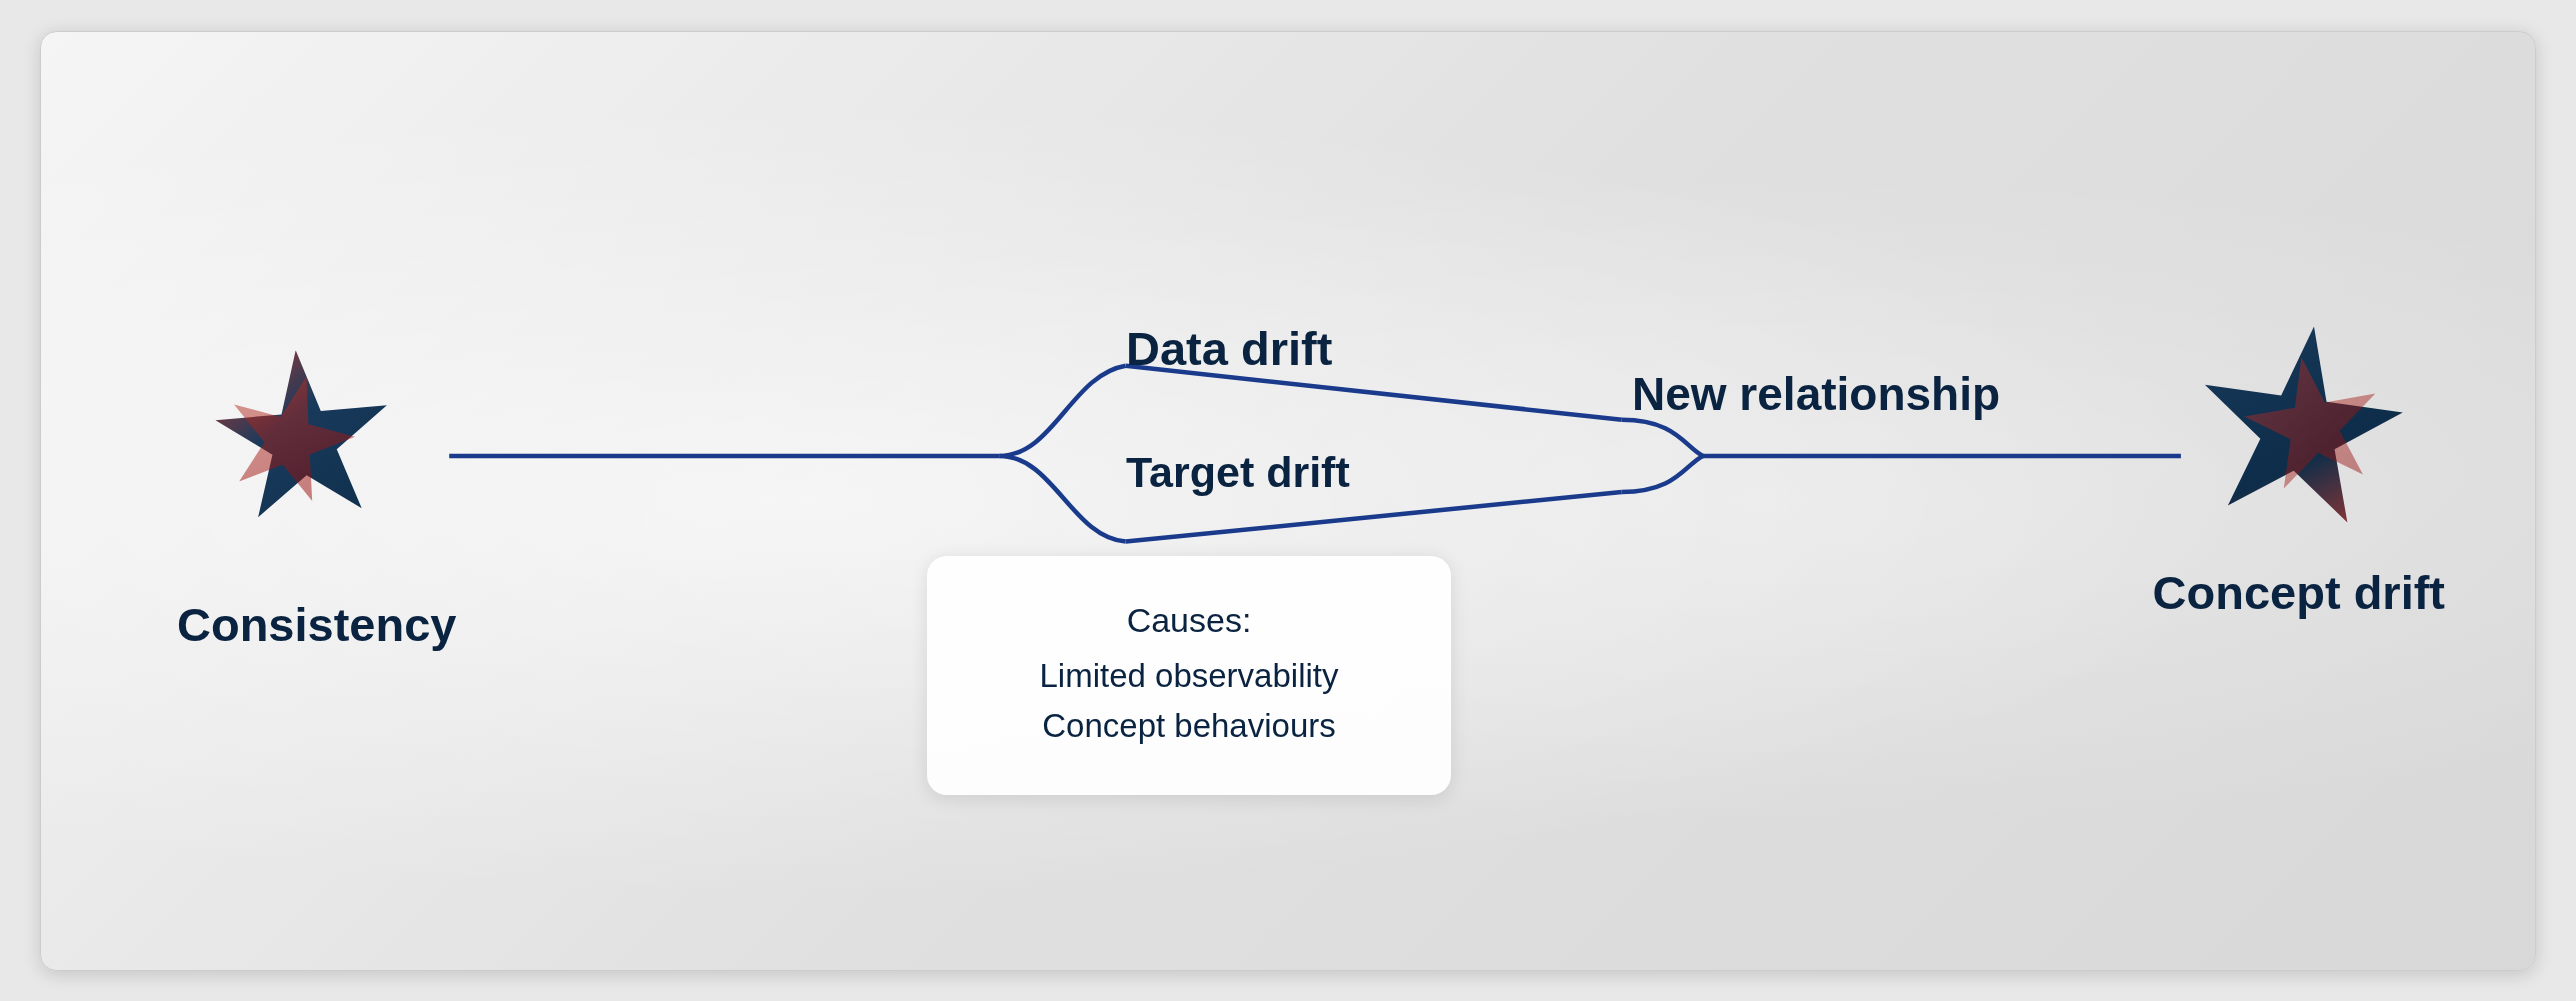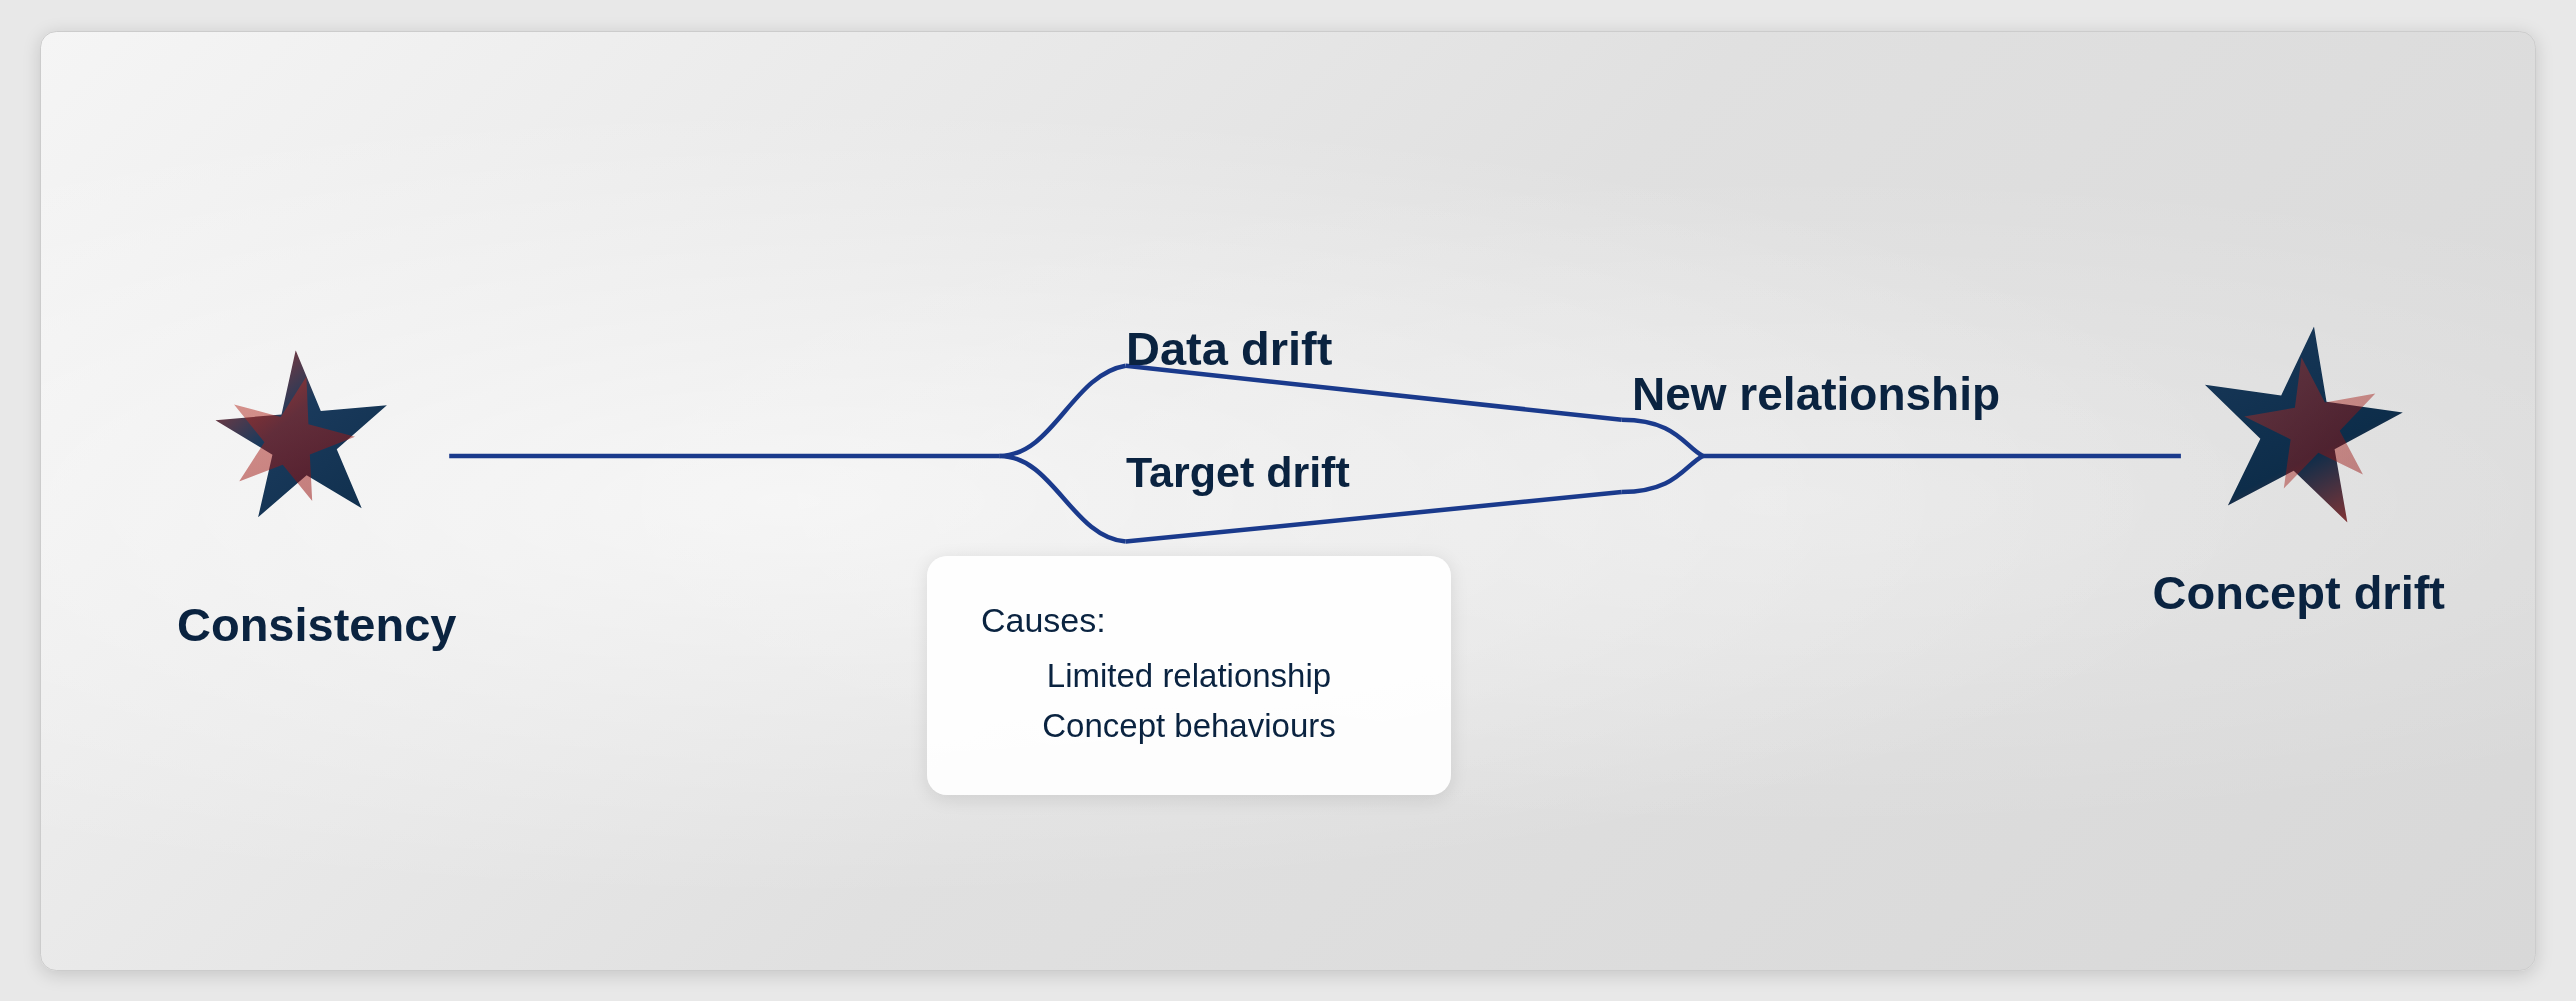--- a/index.html
+++ b/index.html
@@ -143,20 +143,21 @@
       border-radius: 20px;
       padding: 45px 54px;
       box-shadow: 0 3.6px 18px rgba(0,0,0,0.1);
     }
 
     .info-card-title {
       font-size: 34px;
       color: #0a2340;
       margin-bottom: 11px;
       font-weight: normal;
+      text-align: center;
     }
 
     .info-card-item {
       font-size: 33px;
       color: #0a2340;
       font-weight: normal;
       text-align: center;
       line-height: 1.5;
     }
   </style>
@@ -194,18 +195,18 @@
   <div class="label label-data-drift">Data drift</div>
 
   <div class="label label-target-drift">Target drift</div>
 
   <div class="label label-new-relationship">New relationship</div>
 
   <div class="label label-concept-drift">Concept drift</div>
 
   <div class="info-card">
     <div class="info-card-title">Causes:</div>
-    <div class="info-card-item">Limited relationship</div>
+    <div class="info-card-item">Limited observability</div>
     <div class="info-card-item">Concept behaviours</div>
   </div>
 
 </div>
 
 
 </body></html>

